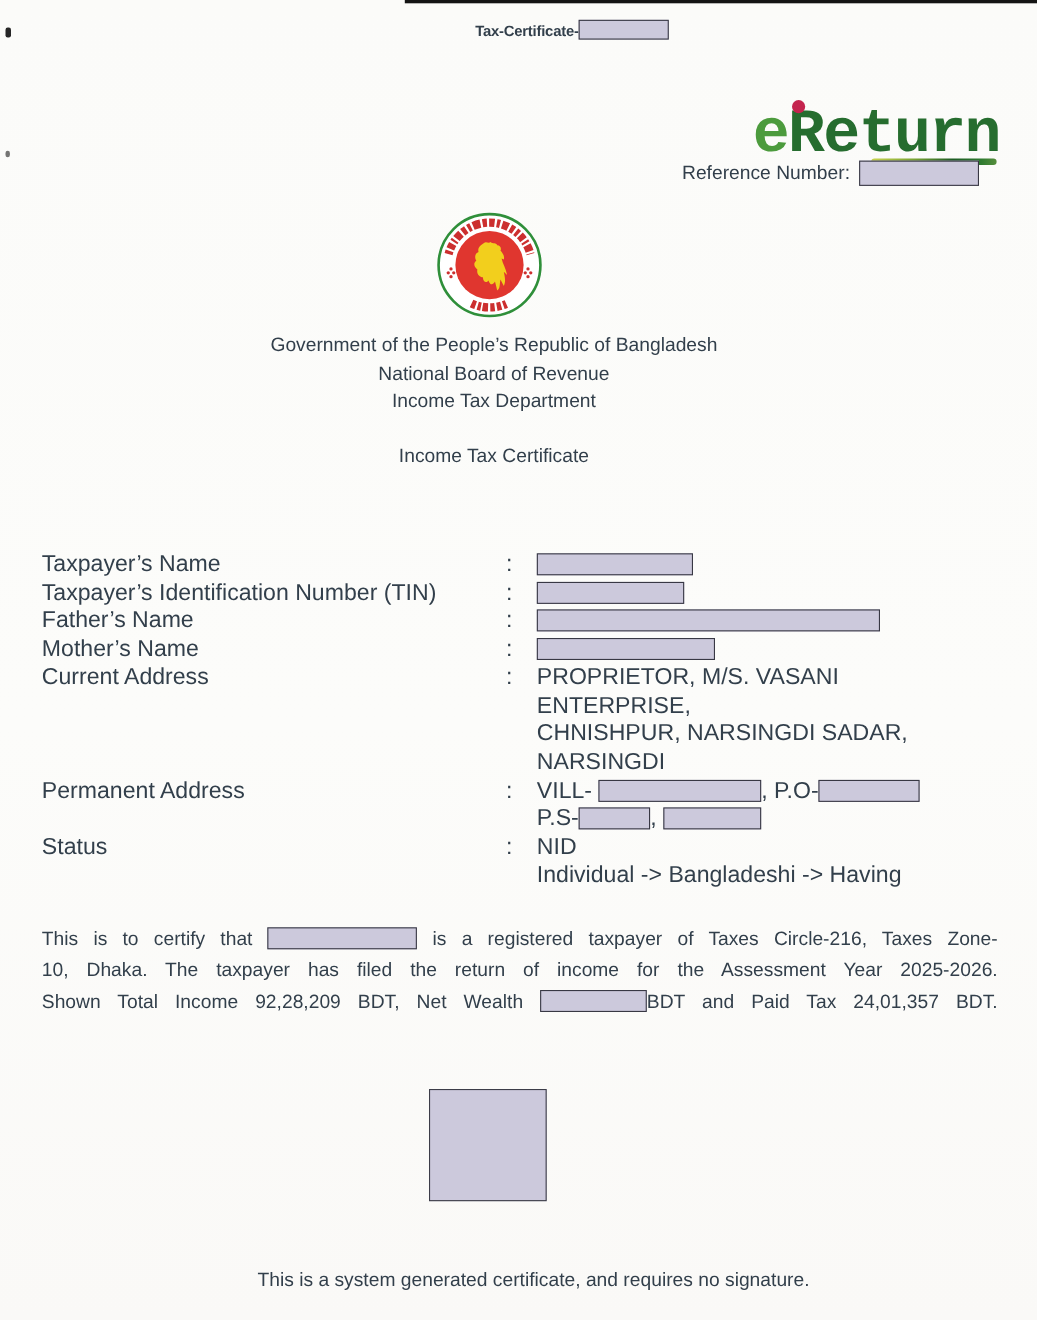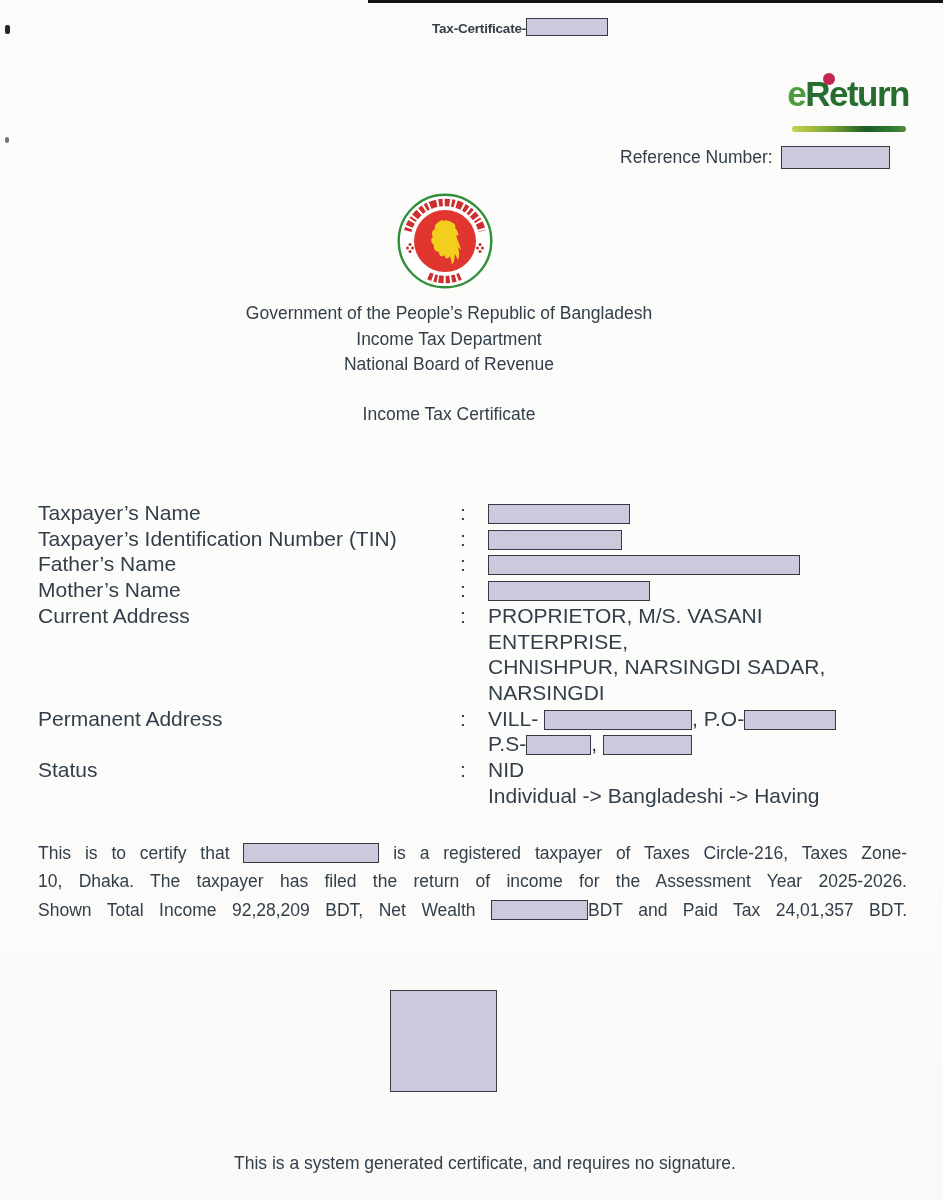--- a/index.html
+++ b/index.html
@@ -41,23 +41,23 @@
 
   
   .top-label {
     position: absolute; left: 432px; top: 18px;
     font-size: 13.5px; font-weight: 700; letter-spacing: -0.2px;
     white-space: nowrap;
   }
 
   
   .logo {
-    position: absolute; top: 76px; right: 34px;
-    font-size: 35px; font-weight: 700; letter-spacing: -1.5px;
-    line-height: 1; white-space: nowrap;
+    position: absolute; top: 94px; right: 34px;
+    font-size: 56px; font-weight: 700; letter-spacing: -1.5px;
+    line-height: 1; white-space: nowrap; font-family: Liberation Mono, monospace;
   }
   .logo-e { color: #4c9b3d; }
   .logo-r { color: #266d2f; }
   .logo-dot {
     position: absolute; left: 36px; top: -3px;
     width: 12px; height: 12px; border-radius: 50%;
     background: #c4244e;
   }
   .logo-swoosh {
     position: absolute; right: 3px; top: 50px;
@@ -149,22 +149,22 @@
     <g fill="#cc2f2f">
       <circle cx="84" cy="52.5" r="1.5"></circle>
         <circle cx="81.5" cy="56" r="1.5"></circle>
       <circle cx="86.5" cy="56" r="1.5"></circle>
         <circle cx="84" cy="59.5" r="1.5"></circle>
     </g>
   </svg>
 
   <div class="hdr-block1">
     <div>Government of the People’s Republic of Bangladesh</div>
+    <div>National Board of Revenue</div>
     <div>Income Tax Department</div>
-    <div>National Board of Revenue</div>
   </div>
 
   <div class="hdr-block2">
     <div>Income Tax Certificate</div>
   </div>
 
   <div class="fields">
 
     <div class="f-label">Taxpayer’s Name</div>
     <div class="f-colon">:</div>

